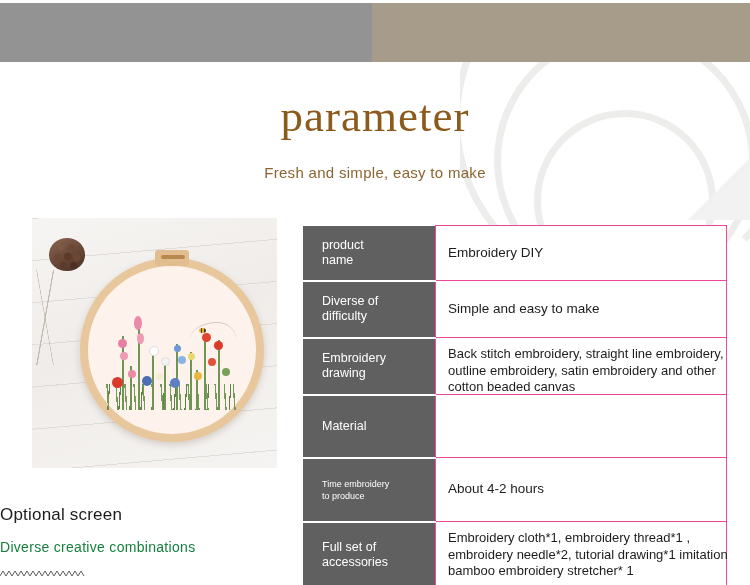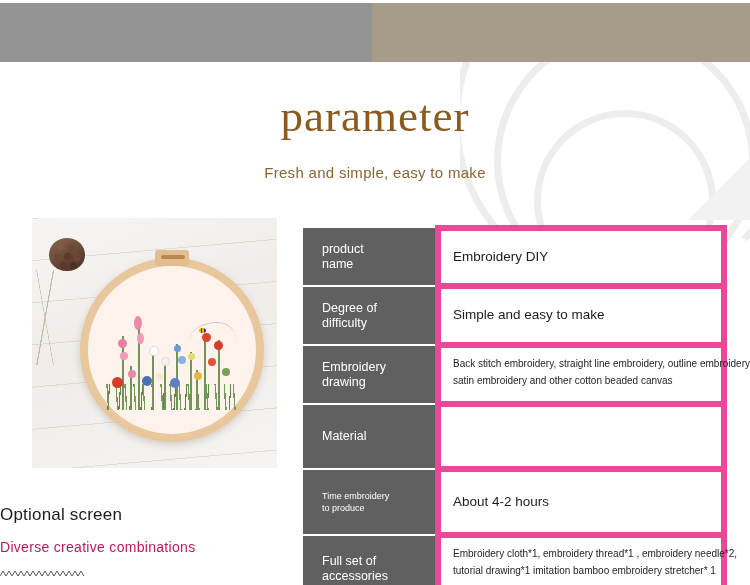--- a/index.html
+++ b/index.html
@@ -233,21 +233,21 @@
   
   .spec-table {
     position: absolute;
     left: 303px;
     top: 225px;
     width: 424px;
     border-collapse: collapse;
     table-layout: fixed;
   }
   .spec-table td {
-    border: 6px solid #ec4899;
+    border: 1px solid #ec4899;
     vertical-align: middle;
     padding: 0;
   }
   .spec-label {
     width: 113px;
     background: #606060;
     color: #ffffff;
     font-size: 12.5px;
     line-height: 15px;
     padding: 9px 0 9px 19px !important;
@@ -276,21 +276,21 @@
   .cell-method .spec-value,
   .cell-acc .spec-value {
     position: relative;
     overflow: visible;
   }
   .floating-text {
     position: absolute;
     left: 12px;
     top: 8px;
     width: 300px;
-    font-size: 10px;
+    font-size: 13px;
     line-height: 16.5px;
     color: #1d1d1d;
     z-index: 3;
     pointer-events: none;
   }
 
   
   .bottom {
     position: absolute;
     left: 0;
@@ -300,21 +300,21 @@
   }
   .bottom-title {
     font-size: 17px;
     color: #1c1c1c;
     margin: 0;
     font-weight: normal;
     letter-spacing: 0.2px;
   }
   .bottom-sub {
     font-size: 14px;
-    color: #be185d;
+    color: #15803d;
     margin: 14px 0 0 0;
     letter-spacing: 0.3px;
   }
   .zigzag {
     margin: 14px auto 0 auto;
     width: 86px;
     height: 9px;
   }
 </style>
 </head>
@@ -388,21 +388,21 @@
     <tbody>
         <tr class="r-name">
       <td class="spec-label">
         <span>product</span><br>
         <span>name</span>
       </td>
       <td class="spec-value">Embroidery DIY</td>
     </tr>
     <tr class="r-diff">
       <td class="spec-label">
-        <span>Degree of</span><br>
+        <span>Diverse of</span><br>
         <span>difficulty</span>
       </td>
       <td class="spec-value">Simple and easy to make</td>
     </tr>
     <tr class="r-method cell-method">
       <td class="spec-label">
         <span>Embroidery</span><br>
         <span>drawing</span>
       </td>
       <td class="spec-value">

